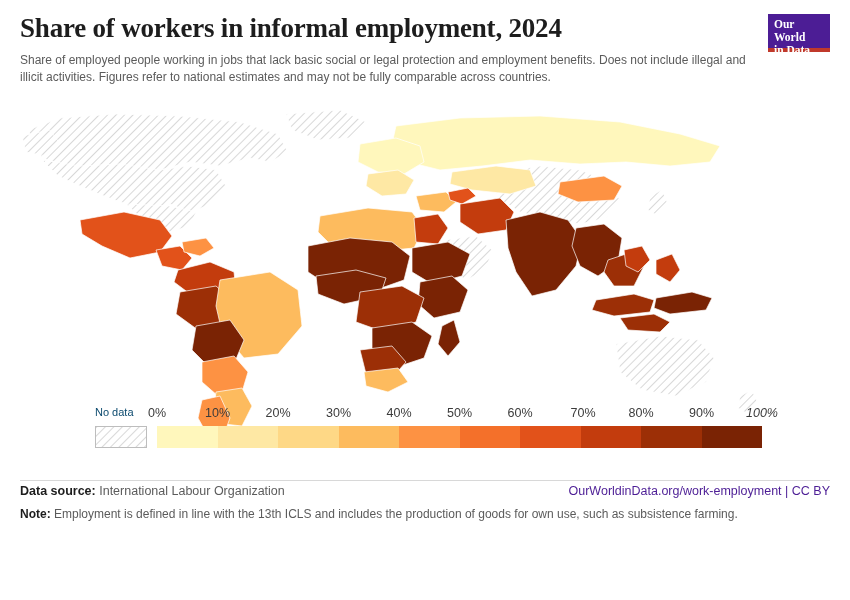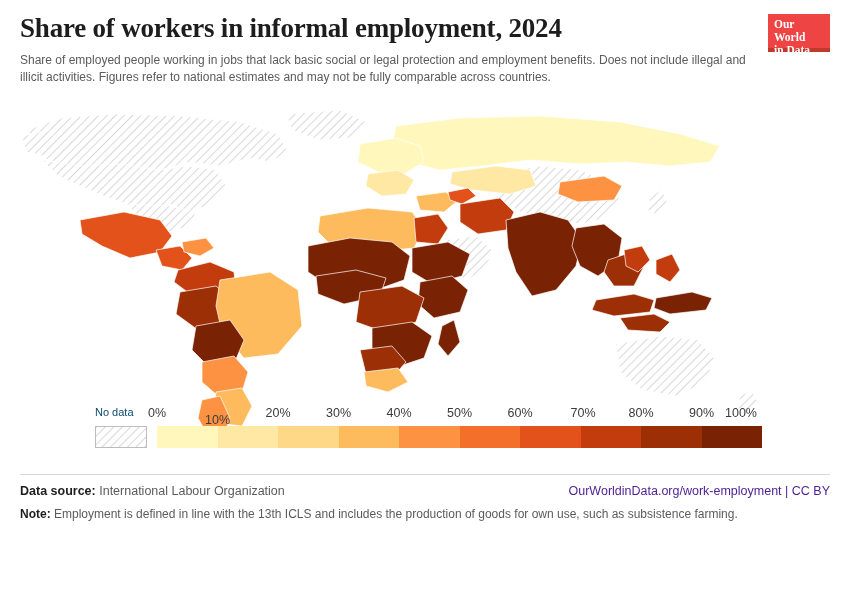--- a/index.html
+++ b/index.html
@@ -37,21 +37,21 @@
     color: #5b5b5b;
     max-width: 735px;
     margin: 0;
   }
   .owid-logo {
     position: absolute;
     top: 14px;
     right: 20px;
     width: 62px;
     height: 38px;
-    background: #ef4444;
+    background: #4c1d95;
     color: #ffffff;
     font-family: "Liberation Serif", serif;
     font-weight: 700;
     font-size: 11.5px;
     line-height: 13px;
     padding: 4px 5px 0 6px;
     box-sizing: border-box;
     border-bottom: 4px solid #c0392b;
   }
   
@@ -119,21 +119,21 @@
     right: 20px;
     bottom: 14px;
     font-size: 12.5px;
     color: #5b5b5b;
   }
   .footer-top {
     display: flex;
     justify-content: space-between;
     align-items: baseline;
     border-top: 1px solid #d8d8d8;
-    padding-top: 9px;
+    padding-top: 3px;
   }
   .footer b, .footer strong {
     color: #1d1d1d;
     font-weight: 700;
   }
   .footer-right a, .footer-right span {
     color: #4c1d95;
     text-decoration: none;
   }
   .footer-note {
@@ -245,30 +245,30 @@
         <path d="M196,292 L222,288 L232,306 L222,326 L204,324 L194,308 Z" fill="#fdbb5e"></path>
         <path d="M182,300 L200,296 L210,318 L202,340 L188,336 L178,318 Z" fill="#fd9243"></path>
       </g>
     </svg>
   </div>
 
   <div class="legend">
     <div class="legend-labels">
       <span class="legend-nodata-label">No data</span>
       <span style="left:62px;">0%</span>
-      <span style="left:122.5px;margin-top:7px;">10%</span>
+      <span style="left:122.5px;">10%</span>
       <span style="left:183px;">20%</span>
       <span style="left:243.5px;">30%</span>
       <span style="left:304px;">40%</span>
       <span style="left:364.5px;">50%</span>
       <span style="left:425px;">60%</span>
       <span style="left:488px;">70%</span>
       <span style="left:546px;">80%</span>
       <span style="left:606.5px;">90%</span>
-      <span style="left:646px;">100%</span>
+      <span style="left:667px;font-style:italic;">100%</span>
     </div>
     <div class="legend-nodata">
       <svg width="50" height="20" viewBox="0 0 50 20" xmlns="http://www.w3.org/2000/svg">
         <defs>
           <pattern id="legendHatch" width="6" height="6" patternUnits="userSpaceOnUse" patternTransform="rotate(45)">
             <rect width="6" height="6" fill="#ffffff"></rect>
             <line x1="0" y1="0" x2="0" y2="6" stroke="#cfcfcf" stroke-width="1.6"></line>
           </pattern>
         </defs>
         <rect width="50" height="20" fill="url(#legendHatch)"></rect>

